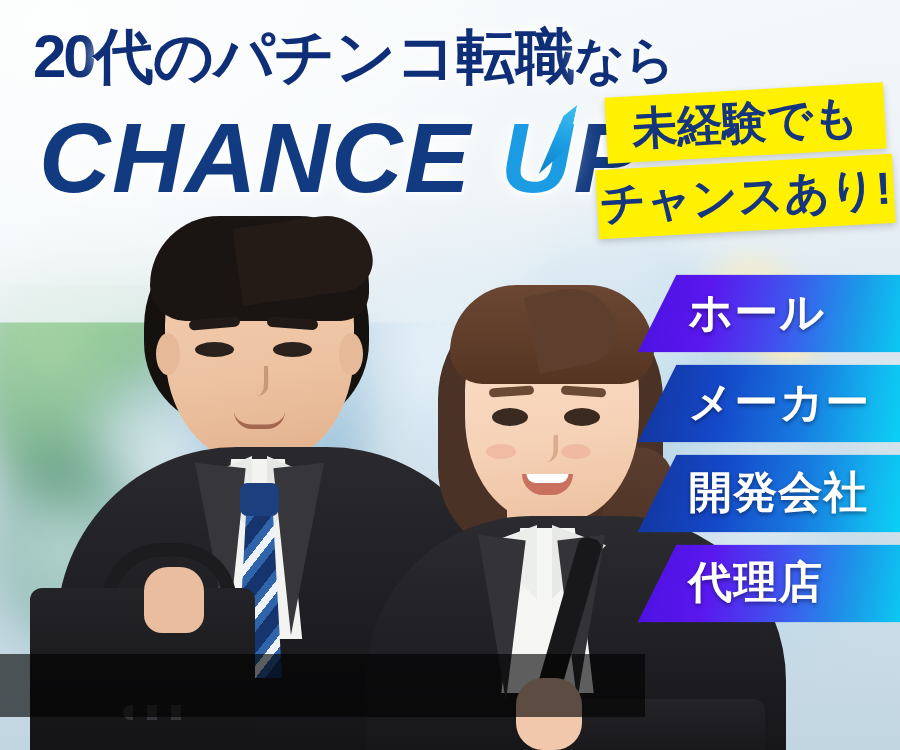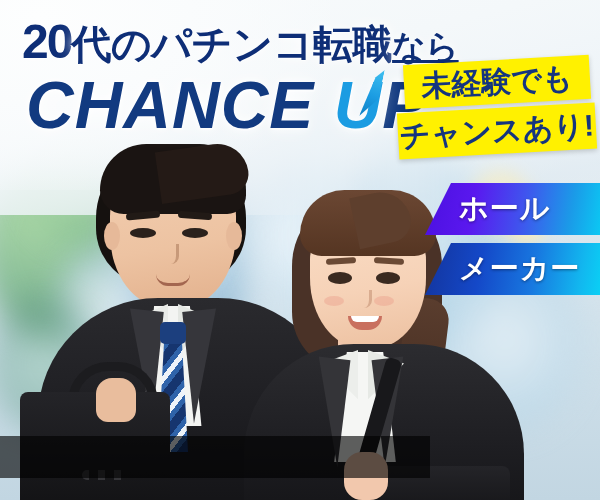--- a/index.html
+++ b/index.html
@@ -110,22 +110,22 @@
   
   .headline{
     position:absolute;left:22px;top:18px;
     font-size:40px;line-height:1;
     font-weight:bold;
     color:#0e2e77;
     letter-spacing:-.5px;
     white-space:nowrap;
     text-shadow:0 0 9px rgba(255,255,255,.95),0 0 18px rgba(255,255,255,.9),0 1px 0 rgba(255,255,255,.8);
   }
-  .headline .big{font-size:48px;letter-spacing:-2px;}
-  .headline .sm{font-size:33px;text-decoration:underline;}
+  .headline .big{font-size:40px;letter-spacing:-2px;}
+  .headline .sm{font-size:33px;}
 
   .logo{
     position:absolute;left:26px;top:72px;
     font-size:66px;line-height:1;
     font-weight:bold;font-style:italic;
     color:#123a80;
     letter-spacing:1px;
     white-space:nowrap;
     text-shadow:0 0 10px rgba(255,255,255,.95),0 0 20px rgba(255,255,255,.85),1px 2px 0 rgba(255,255,255,.6);
   }
@@ -267,20 +267,22 @@
   <div class="logo">
     <span>CHANCE </span><span class="u-wrap"><span>U</span><span class="swoosh"></span></span><span>P</span>
   </div>
 
   <div class="badge badge1">未経験でも</div>
   <div class="badge badge2">チャンスあり!</div>
 
   <div class="cats">
     <div class="cat purple">ホール</div>
     <div class="cat blue">メーカー</div>
+    <div class="cat blue">開発会社</div>
+    <div class="cat purple">代理店</div>
   </div>
 
   <div class="credit">
     <span class="gap"></span>
     <span class="gap"></span>
   </div>
 
 </div>
 
 </body></html>

